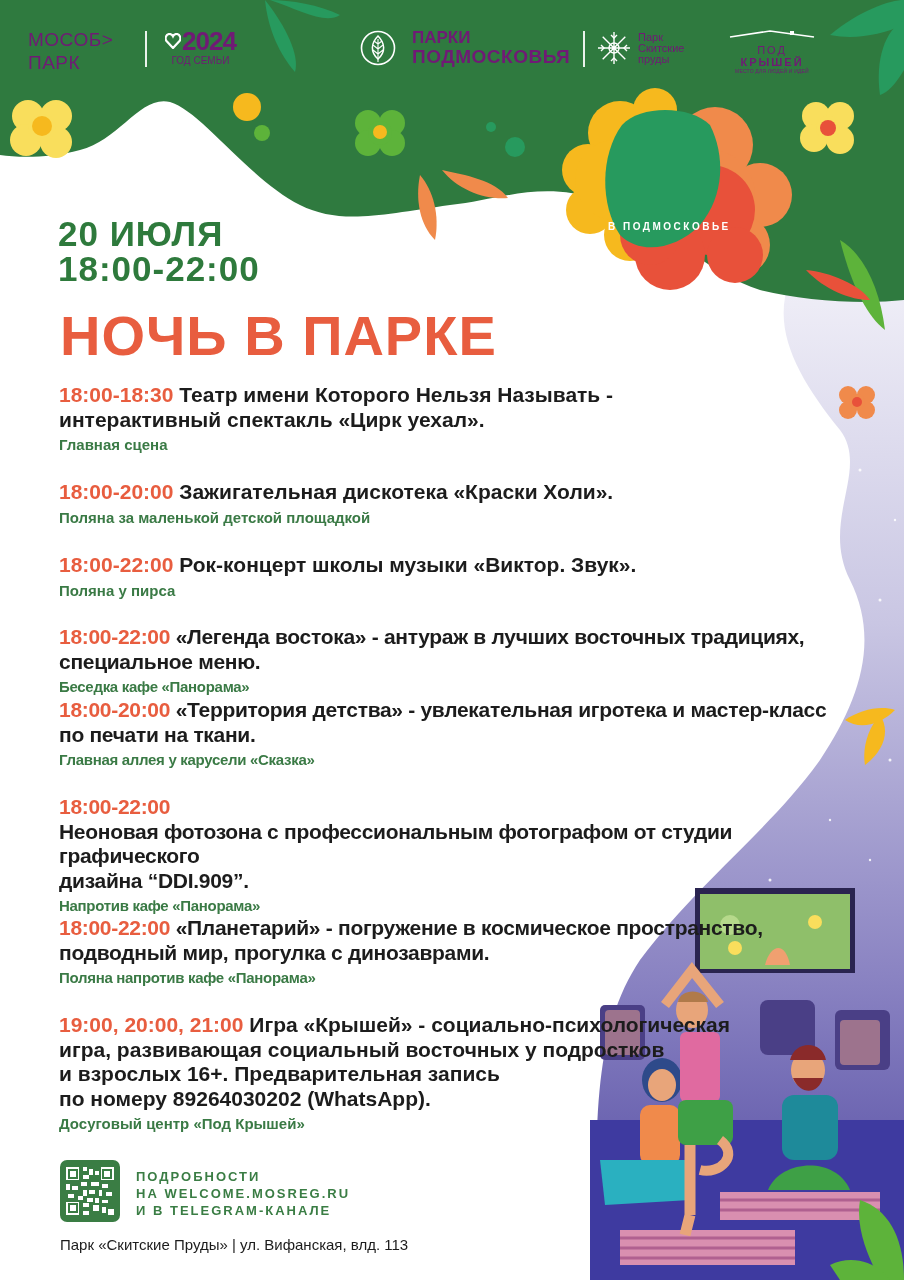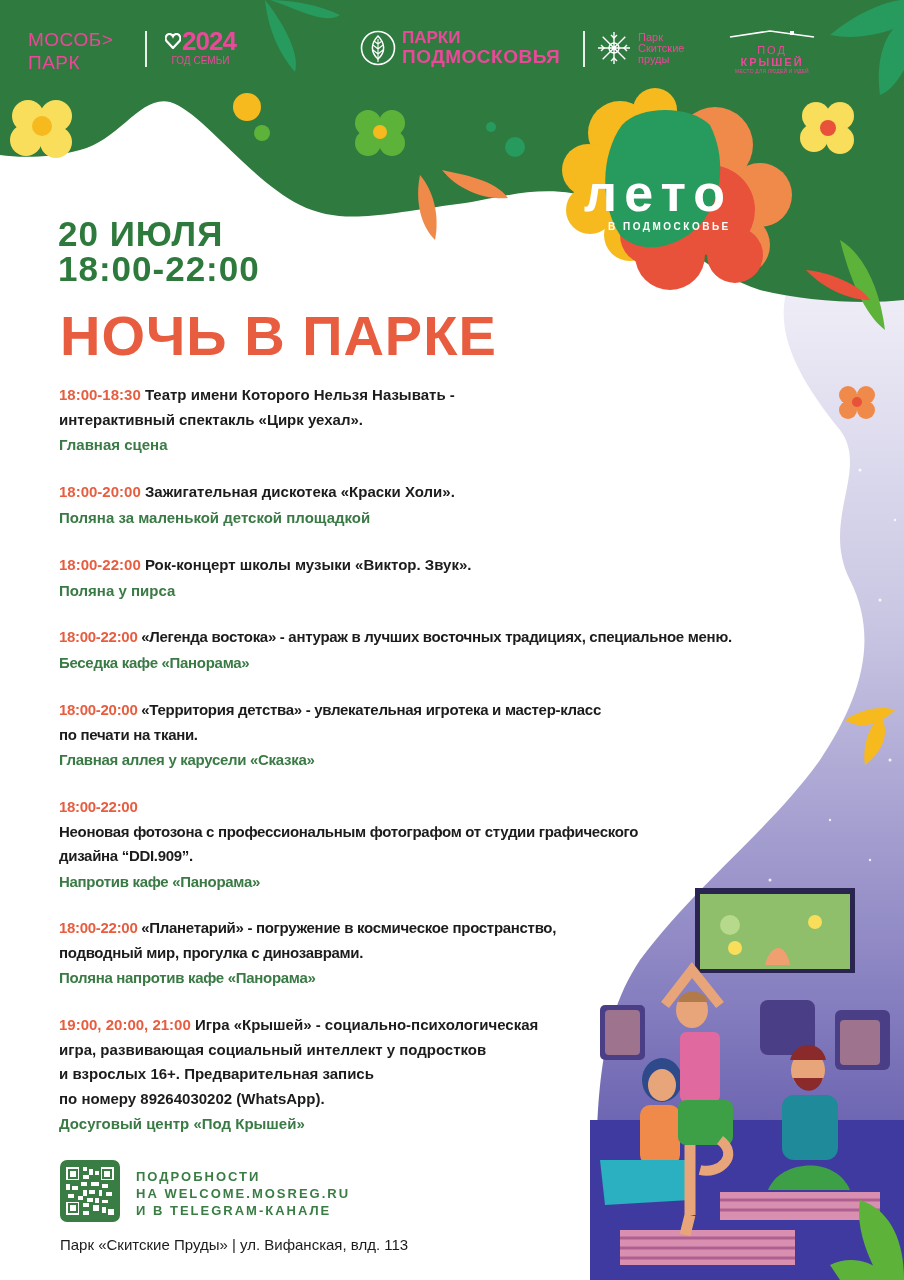--- a/index.html
+++ b/index.html
@@ -2,48 +2,48 @@
 <html><head>
 <meta charset="utf-8">
 <style>
   * { margin: 0; padding: 0; box-sizing: border-box; }
   html, body { width: 904px; height: 1280px; overflow: hidden; background: #ffffff; }
   body { position: relative; font-family: "Liberation Sans", "DejaVu Sans", sans-serif; }
 
   .bg-svg { position: absolute; left: 0; top: 0; width: 904px; height: 1280px; z-index: 0; }
 
   
-  .logo { position: absolute; color: #ec4899; z-index: 3; }
+  .logo { position: absolute; color: #701a75; z-index: 3; }
   .logo-mosob { left: 28px; top: 28px; font-size: 19px; font-weight: 400; line-height: 23px; letter-spacing: 0.5px; }
   .logo-divider { position: absolute; width: 2px; background: #ffffff; z-index: 3; opacity: 0.9; }
   .logo-2024 { left: 165px; top: 27px; text-align: center; }
   .logo-2024 .big { font-size: 26px; font-weight: 700; letter-spacing: -1px; line-height: 28px; display: flex; align-items: center; gap: 1px; }
   .logo-2024 .small { font-size: 10px; line-height: 12px; letter-spacing: 0; }
-  .logo-parki { left: 360px; top: 29px; display: flex; align-items: center; gap: 6px; }
+  .logo-parki { left: 360px; top: 29px; display: flex; align-items: center; gap: 16px; }
   .logo-parki .t1 { font-size: 17px; font-weight: 700; line-height: 18px; }
   .logo-parki .t2 { font-size: 19px; font-weight: 700; line-height: 20px; letter-spacing: 0.5px; }
   .logo-skit { left: 596px; top: 30px; display: flex; align-items: center; gap: 6px; }
   .logo-skit .txt { font-size: 11px; line-height: 11px; }
   .logo-pod { left: 728px; top: 30px; text-align: center; width: 88px; }
   .logo-pod .p1 { font-size: 11px; letter-spacing: 2px; line-height: 12px; margin-top: 6px; }
   .logo-pod .p2 { font-size: 11px; letter-spacing: 2px; font-weight: 700; line-height: 12px; }
   .logo-pod .p3 { font-size: 5px; line-height: 7px; letter-spacing: 0.2px; }
 
   
   .leto-wrap { position: absolute; left: 560px; top: 85px; width: 240px; height: 210px; z-index: 3; }
   .leto-text { position: absolute; left: 24px; top: 82px; font-size: 52px; font-weight: 700; color: #ffffff; letter-spacing: 8px; line-height: 52px; }
   .leto-sub { position: absolute; left: 48px; top: 136px; font-size: 10px; color: #ffffff; letter-spacing: 2.5px; font-weight: 700; }
 
   
   .date { position: absolute; left: 58px; top: 216px; color: #2e7a3c; font-weight: 700; font-size: 35px; line-height: 35px; letter-spacing: 1px; z-index: 3; }
   .title { position: absolute; left: 60px; top: 306px; color: #e85d3f; font-weight: 700; font-size: 56px; line-height: 60px; letter-spacing: 1px; z-index: 3; }
 
   
   .event { position: absolute; left: 59px; z-index: 3; width: 780px; }
-  .event .line { font-size: 15px; font-weight: 700; color: #1c1c1c; line-height: 24.5px; }
+  .event .line { font-size: 21px; font-weight: 700; color: #1c1c1c; line-height: 24.5px; }
   .event .time { color: #e85d3f; font-weight: 700; }
   .event .place { font-size: 15px; font-weight: 700; color: #3a7a45; line-height: 25px; }
   .narrow .line, .narrow .place { letter-spacing: -0.3px; }
 
   
   .qr { position: absolute; left: 60px; top: 1160px; width: 60px; height: 62px; background: #3a7d44; border-radius: 7px; z-index: 3; padding: 6px; }
   .qr svg { width: 48px; height: 50px; }
   .info { position: absolute; left: 136px; top: 1168px; color: #3a7d44; font-weight: 700; font-size: 13px; line-height: 17px; letter-spacing: 2px; z-index: 3; }
   .address { position: absolute; left: 60px; top: 1236px; color: #1c1c1c; font-size: 15px; line-height: 18px; z-index: 3; }
 
@@ -204,21 +204,20 @@
 
     <g fill="#e8513a">
       <circle cx="150" cy="125" r="45"></circle>
         <circle cx="110" cy="170" r="35"></circle>
         <circle cx="175" cy="170" r="28"></circle>
         <circle cx="90" cy="150" r="30"></circle>
     </g>
 
     <path d="M62 40 C80 20 130 20 150 40 C165 70 165 110 140 140 C115 165 80 170 60 150 C40 120 40 70 62 40 Z" fill="#279a5e"></path>
   </svg>
-  <div class="leto-text">лето</div>
   <div class="leto-sub">В ПОДМОСКОВЬЕ</div>
 </div>
 
 <div class="date">
   <div>20 ИЮЛЯ</div>
   <div>18:00-22:00</div>
 </div>
 <div class="title">НОЧЬ В ПАРКЕ</div>
 
 <div class="event" style="top:383px;">
@@ -256,21 +255,21 @@
 </div>
 
 <div class="event narrow" style="top:916px;">
   <div class="line"><span class="time">18:00-22:00</span> <span>«Планетарий» - погружение в космическое пространство,</span></div>
   <div class="line">подводный мир, прогулка с динозаврами.</div>
   <div class="place">Поляна напротив кафе «Панорама»</div>
 </div>
 
 <div class="event" style="top:1013px;">
   <div class="line"><span class="time">19:00, 20:00, 21:00</span> <span>Игра «Крышей» - социально-психологическая</span></div>
-  <div class="line">игра, развивающая социальный интеллект у подростков</div>
+  <div class="line">игра, развивающая социальный восточных у подростков</div>
   <div class="line">и взрослых 16+. Предварительная запись</div>
   <div class="line">по номеру 89264030202 (WhatsApp).</div>
   <div class="place">Досуговый центр «Под Крышей»</div>
 </div>
 
 <svg class="illus" viewBox="0 0 314 410" xmlns="http://www.w3.org/2000/svg">
 
   <rect x="105" y="18" width="160" height="85" fill="#2a2450"></rect>
   <rect x="110" y="24" width="150" height="75" fill="#8fbf6a"></rect>
   <circle cx="140" cy="55" r="10" fill="#b6d98b"></circle>

